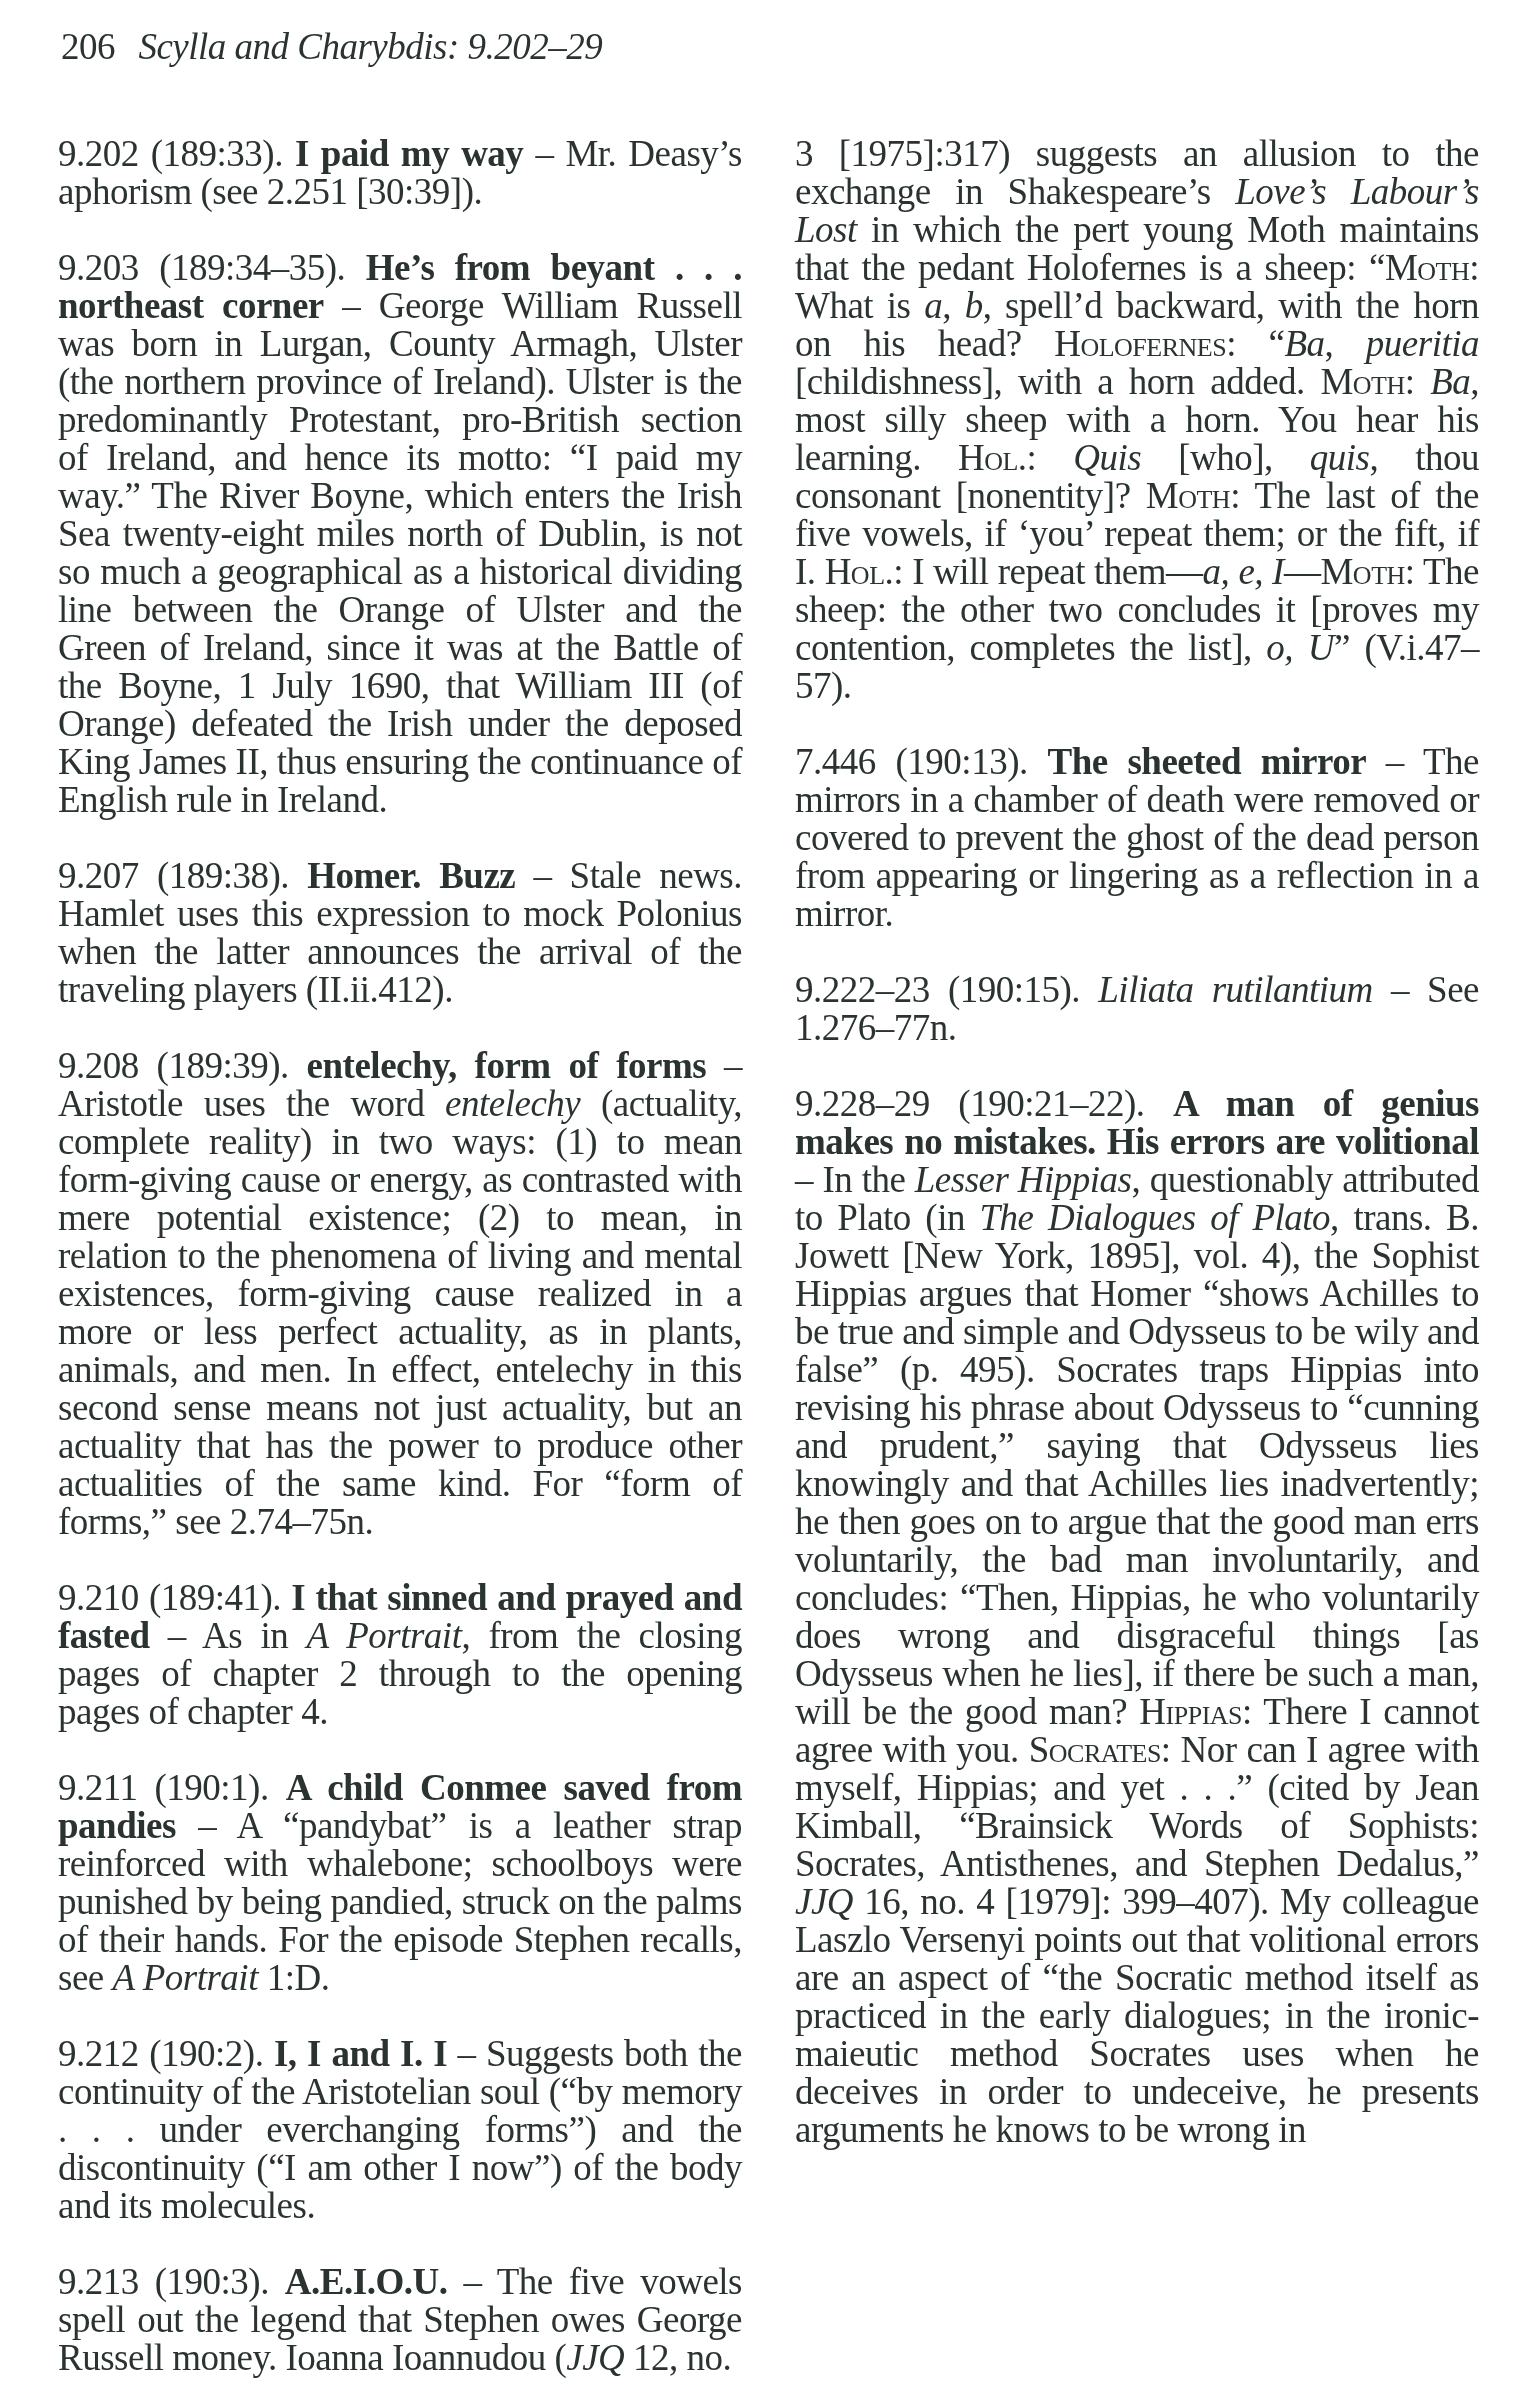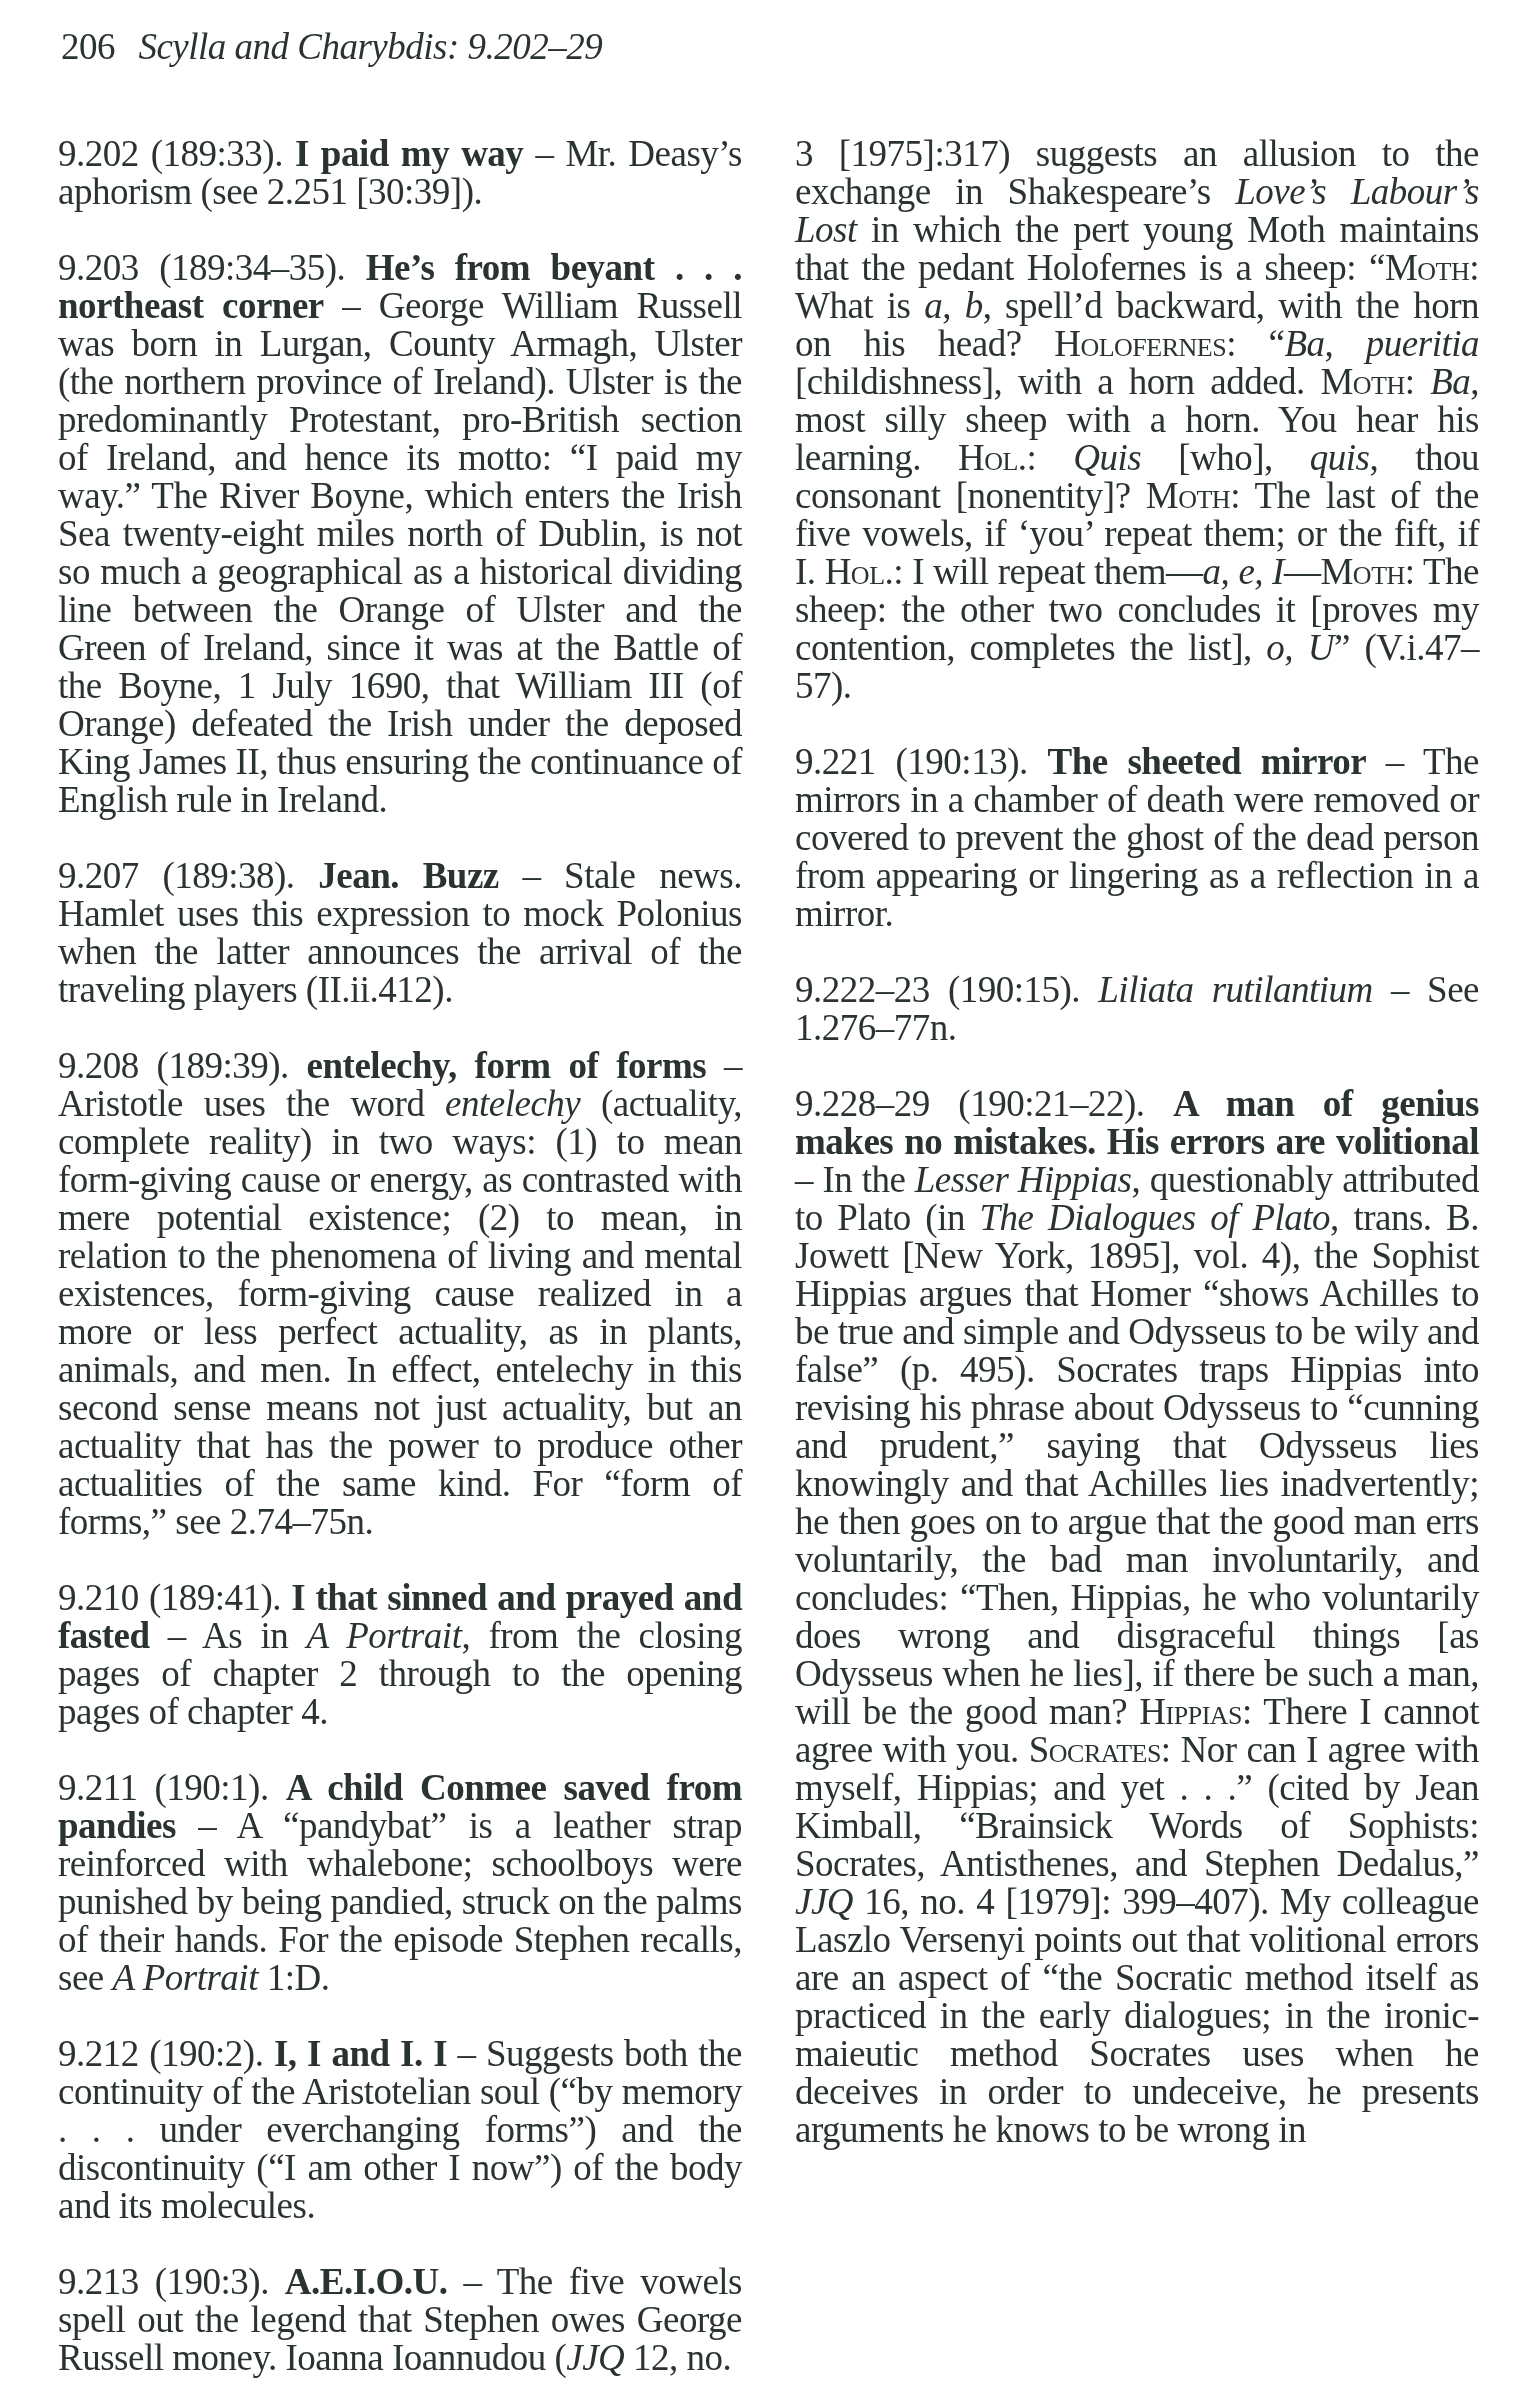--- a/index.html
+++ b/index.html
@@ -45,21 +45,21 @@
   <div class="entry">
       <p>
     <span class="ref">9.203 (189:34–35).</span>
     <span class="lemma">He’s from beyant . . . northeast corner</span><span> – </span><span>George William Russell was born in Lurgan, County Armagh, Ulster (the northern province of Ireland). Ulster is the predominantly Protestant, pro-British section of Ireland, and hence its motto: “I paid my way.” The River Boyne, which enters the Irish Sea twenty-eight miles north of Dublin, is not so much a geographical as a historical dividing line between the Orange of Ulster and the Green of Ireland, since it was at the Battle of the Boyne, 1 July 1690, that William III (of Orange) defeated the Irish under the deposed King James II, thus ensuring the continuance of English rule in Ireland.</span>
   </p>
     </div>
 
   <div class="entry">
       <p>
     <span class="ref">9.207 (189:38).</span>
-    <span class="lemma">Jean. Buzz</span><span> – </span><span>Stale news. Hamlet uses this expression to mock Polonius when the latter announces the arrival of the traveling players (II.ii.412).</span>
+    <span class="lemma">Homer. Buzz</span><span> – </span><span>Stale news. Hamlet uses this expression to mock Polonius when the latter announces the arrival of the traveling players (II.ii.412).</span>
   </p>
     </div>
 
   <div class="entry">
       <p>
     <span class="ref">9.208 (189:39).</span>
     <span class="lemma">entelechy, form of forms</span><span> – </span><span>Aristotle uses the word </span><i>entelechy</i><span> (actuality, complete reality) in two ways: (1) to mean form-giving cause or energy, as contrasted with mere potential existence; (2) to mean, in relation to the phenomena of living and mental existences, form-giving cause realized in a more or less perfect actuality, as in plants, animals, and men. In effect, entelechy in this second sense means not just actuality, but an actuality that has the power to produce other actualities of the same kind. For “form of forms,” see 2.74–75n.</span>
   </p>
     </div>
 
@@ -95,21 +95,21 @@
 <div class="col right">
   <div class="entry">
       <p>
     <span>3 [1975]:317) suggests an allusion to the exchange in Shakespeare’s </span><i>Love’s Labour’s Lost</i><span> in which the pert young Moth maintains that the pedant Holofernes is a sheep: “</span><span class="sc">Moth</span><span>: What is </span><i>a</i><span>, </span><i>b</i><span>, spell’d backward, with the horn on his head? </span><span class="sc">Holofernes</span><span>: “</span><i>Ba</i><span>, </span><i>pueritia</i><span> [childishness], with a horn added. </span><span class="sc">Moth</span><span>: </span><i>Ba</i><span>, most silly sheep with a horn. You hear his learning. </span><span class="sc">Hol.</span><span>: </span><i>Quis</i><span> [who], </span><i>quis</i><span>, thou consonant [nonentity]? </span><span class="sc">Moth</span><span>: The last of the five vowels, if ‘you’ repeat them; or the fift, if I. </span><span class="sc">Hol.</span><span>: I will repeat them—</span><i>a, e, I</i><span>—</span><span class="sc">Moth</span><span>: The sheep: the other two concludes it [proves my contention, completes the list], </span><i>o, U</i><span>” (V.i.47–57).</span>
   </p>
     </div>
 
 
   <div class="entry">
       <p>
-    <span class="ref">9.221 (190:13).</span>
+    <span class="ref">7.446 (190:13).</span>
     <span class="lemma">The sheeted mirror</span><span> – </span><span>The mirrors in a chamber of death were removed or covered to prevent the ghost of the dead person from appearing or lingering as a reflection in a mirror.</span>
   </p>
     </div>
 
   <div class="entry">
       <p>
     <span class="ref">9.222–23 (190:15).</span>
     <span class="lemma-i">Liliata rutilantium</span><span> – </span><span>See 1.276–77n.</span>
   </p>
     </div>

